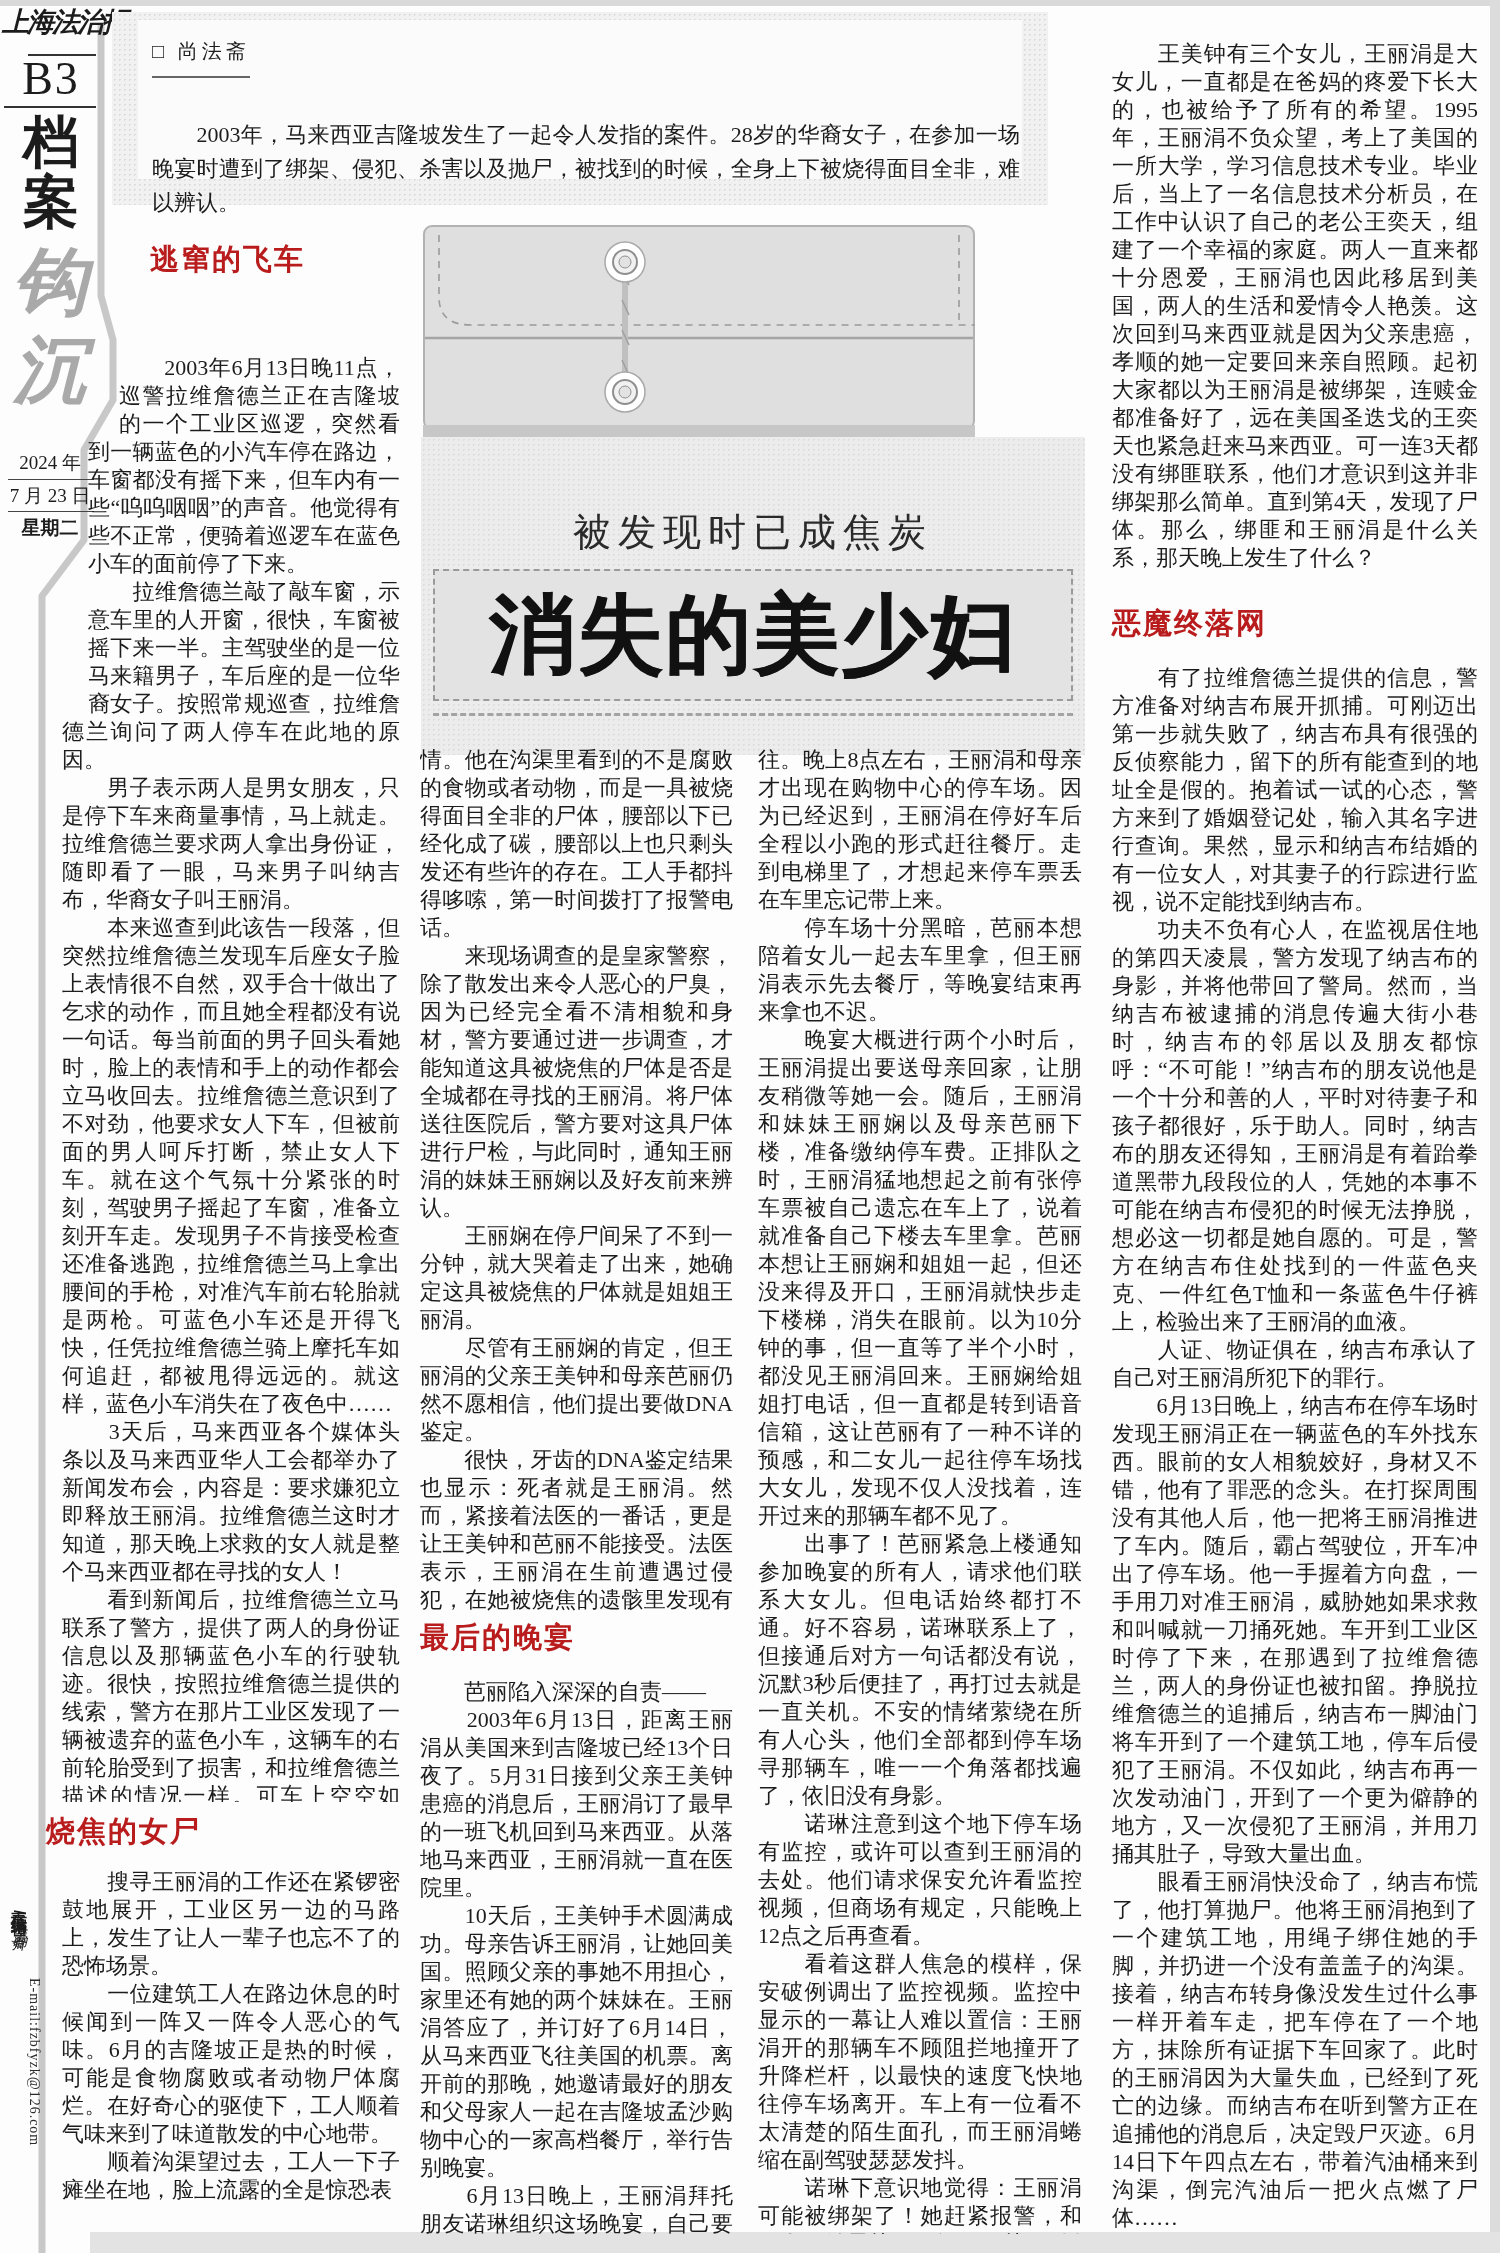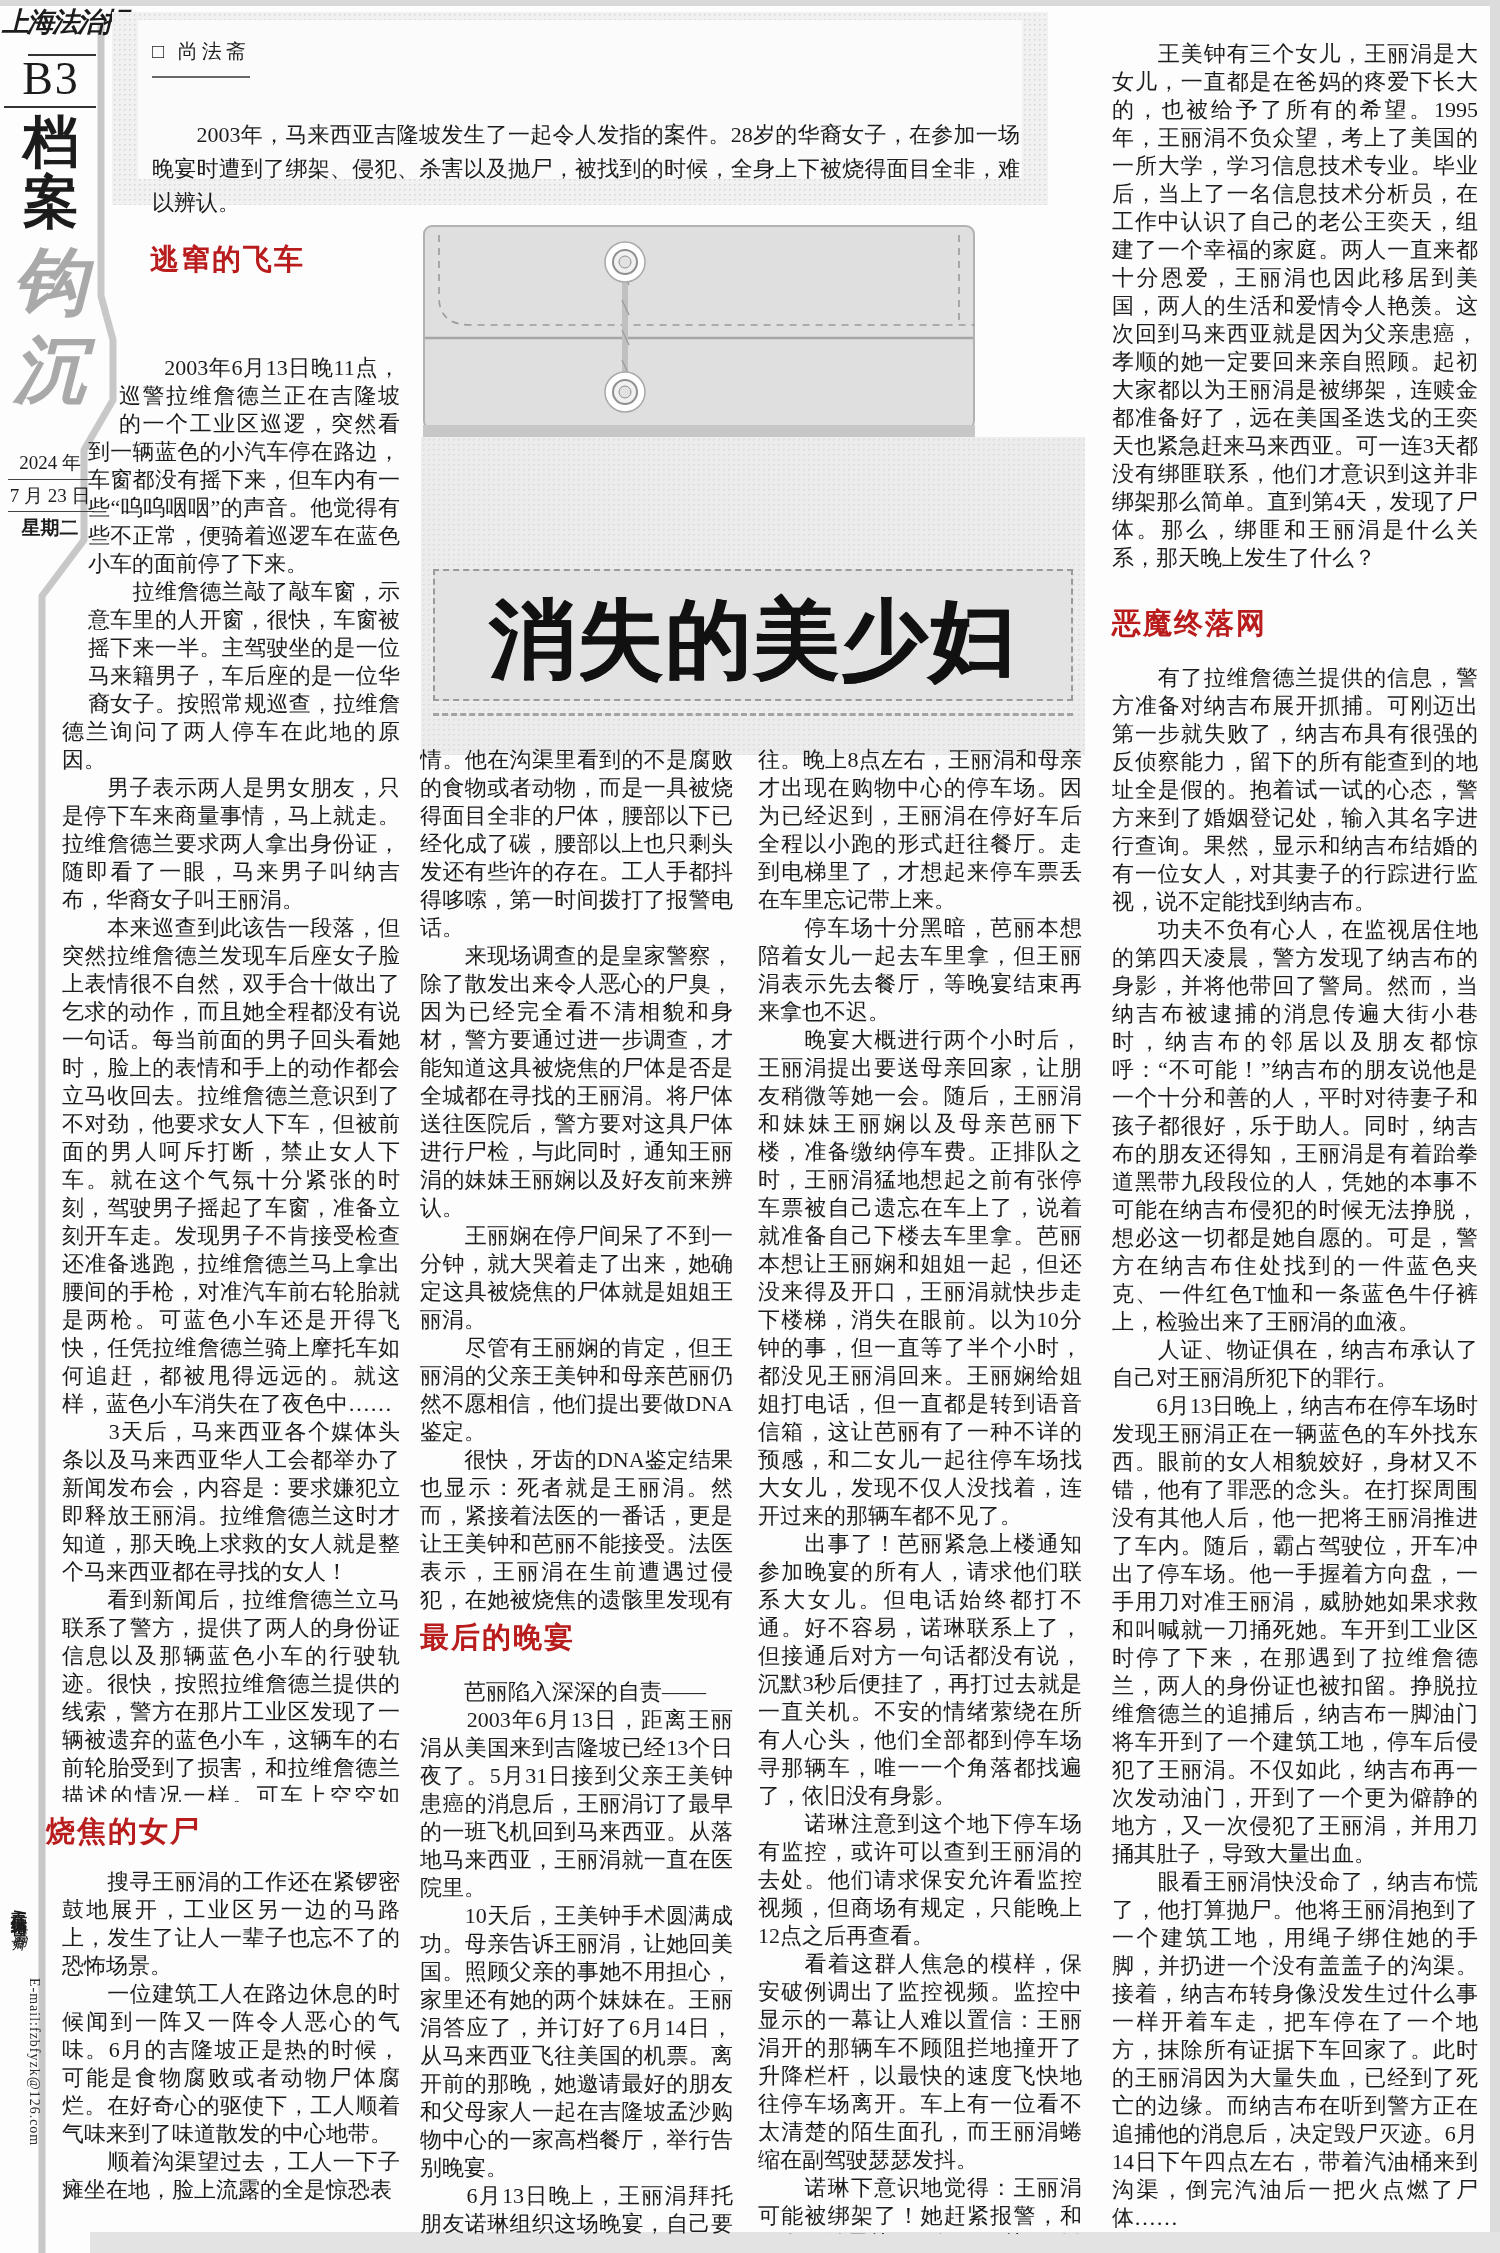--- a/index.html
+++ b/index.html
@@ -36,21 +36,21 @@
   .intro-rule{position:absolute;left:14px;top:56px;width:98px;border-top:2px solid #666;}
   .intro-text{position:absolute;left:14px;top:66px;width:868px;font-size:22px;line-height:34px;
               text-align:justify;white-space:pre-line;margin-top:32px;}
   
   .envelope{left:423px;top:225px;width:552px;height:212px;}
   .headpanel{left:421px;top:437px;width:664px;height:318px;background-color:#ececec;
              background-image:radial-gradient(#ddd 1px,transparent 1px);background-size:5px 5px;}
   .kicker{position:absolute;left:0;width:664px;text-align:center;font-size:38px;
           letter-spacing:7px;color:#2a2a2a;}
   .titlebox{position:absolute;left:12px;top:132px;width:636px;height:128px;background:#e3e3e3;
-            border:2px dashed #9a9a9a;display:flex;align-items:flex-end;justify-content:center;}
+            border:2px dashed #9a9a9a;display:flex;align-items:center;justify-content:center;}
   .bigtitle{font-size:86px;font-weight:bold;letter-spacing:2px;color:#111;
             text-shadow:1px 0 0 #111;white-space:nowrap;}
   .dashrule{position:absolute;left:12px;top:276px;width:640px;border-top:3px dashed #a3a3a3;}
   
   .txt{font-size:22px;line-height:28px;text-align:justify;white-space:pre-line;overflow:hidden;}
   .heading{font-family:"Liberation Sans",sans-serif;font-size:29px;font-weight:bold;
            letter-spacing:2px;color:#b91c1c;}
   .f1{float:left;width:57px;height:112px;}
   .f2{float:left;clear:left;width:26px;height:262px;}
 </style>
@@ -106,20 +106,21 @@
     <circle cx="202" cy="37" r="20" fill="#ffffff" stroke="#a8a8a8" stroke-width="1.5"></circle>
     <circle cx="202" cy="37" r="12" fill="#f1f1f1" stroke="#8f8f8f" stroke-width="2"></circle>
     <circle cx="202" cy="37" r="6" fill="#e2e2e2" stroke="#8f8f8f" stroke-width="1"></circle>
     <circle cx="202" cy="167" r="20" fill="#ffffff" stroke="#a8a8a8" stroke-width="1.5"></circle>
     <circle cx="202" cy="167" r="12" fill="#f1f1f1" stroke="#8f8f8f" stroke-width="2"></circle>
     <circle cx="202" cy="167" r="6" fill="#e2e2e2" stroke="#8f8f8f" stroke-width="1"></circle>
   </svg>
 </div>
 
 <div class="abs headpanel">
+  <div class="kicker" style="top:70px;">被发现时已成焦炭</div>
   <div class="titlebox">
     <span class="bigtitle">消失的美少妇</span>
   </div>
   <div class="dashrule"></div>
 </div>
 
 <div class="abs heading" style="left:150px;top:240px;width:250px;">逃窜的飞车</div>
 <div class="abs txt" style="left:62px;top:298px;width:338px;height:1504px;">
   <span class="f1"></span>
   <span class="f2"></span><span>　　2003年6月13日晚11点，巡警拉维詹德兰正在吉隆坡的一个工业区巡逻，突然看到一辆蓝色的小汽车停在路边，车窗都没有摇下来，但车内有一些“呜呜咽咽”的声音。他觉得有些不正常，便骑着巡逻车在蓝色小车的面前停了下来。

